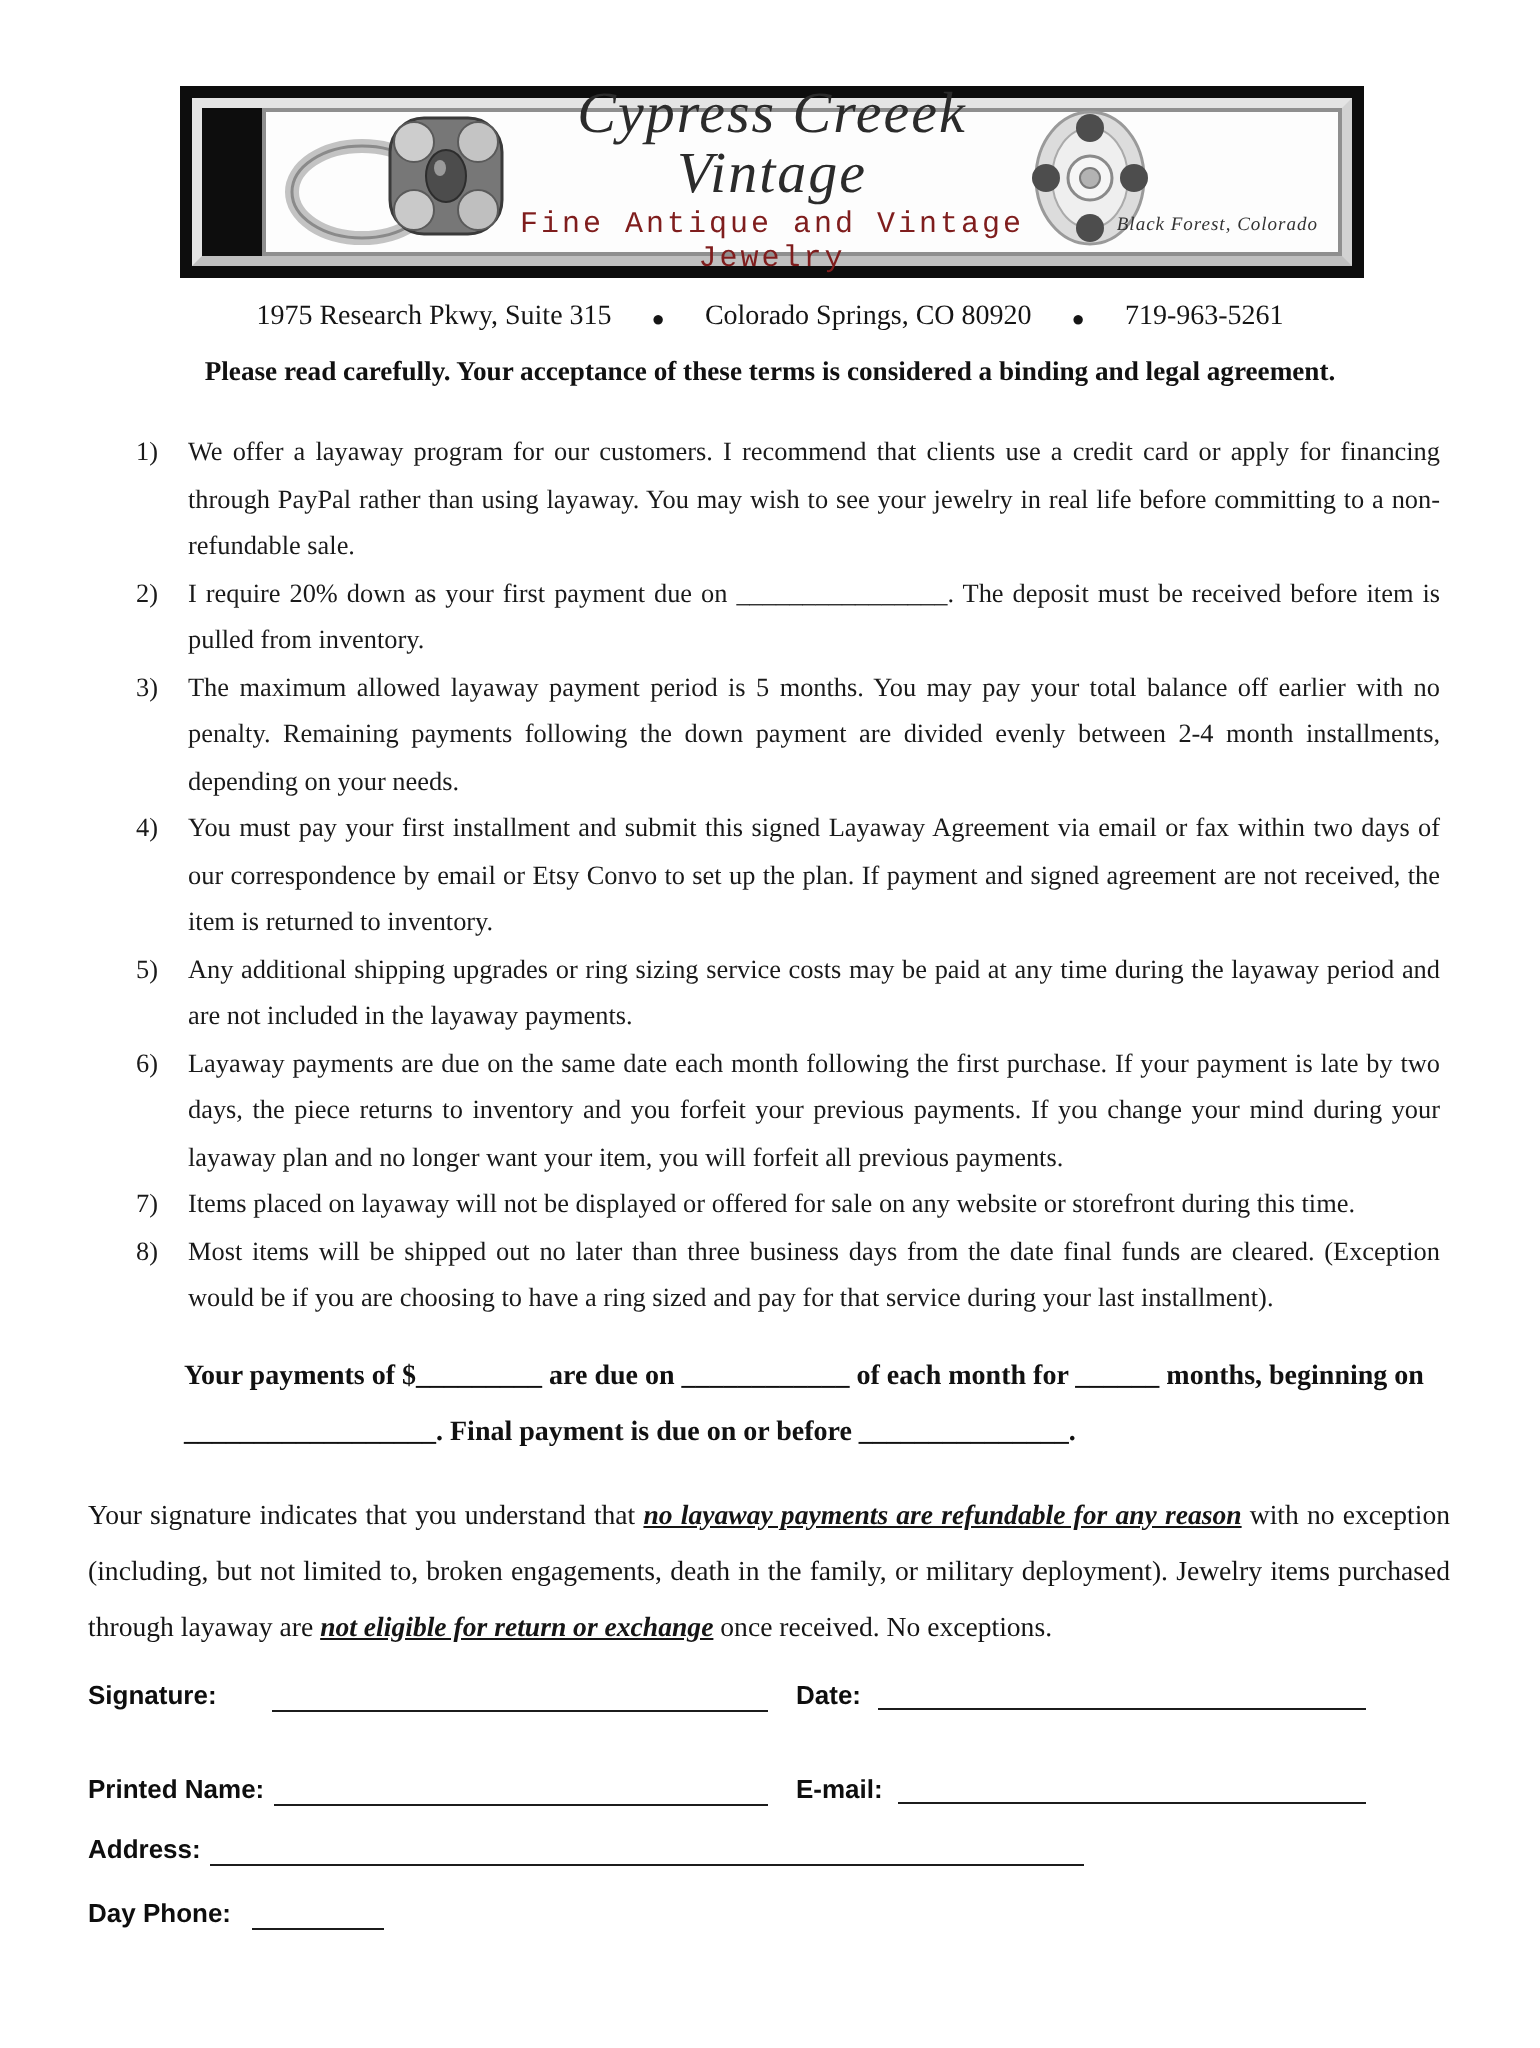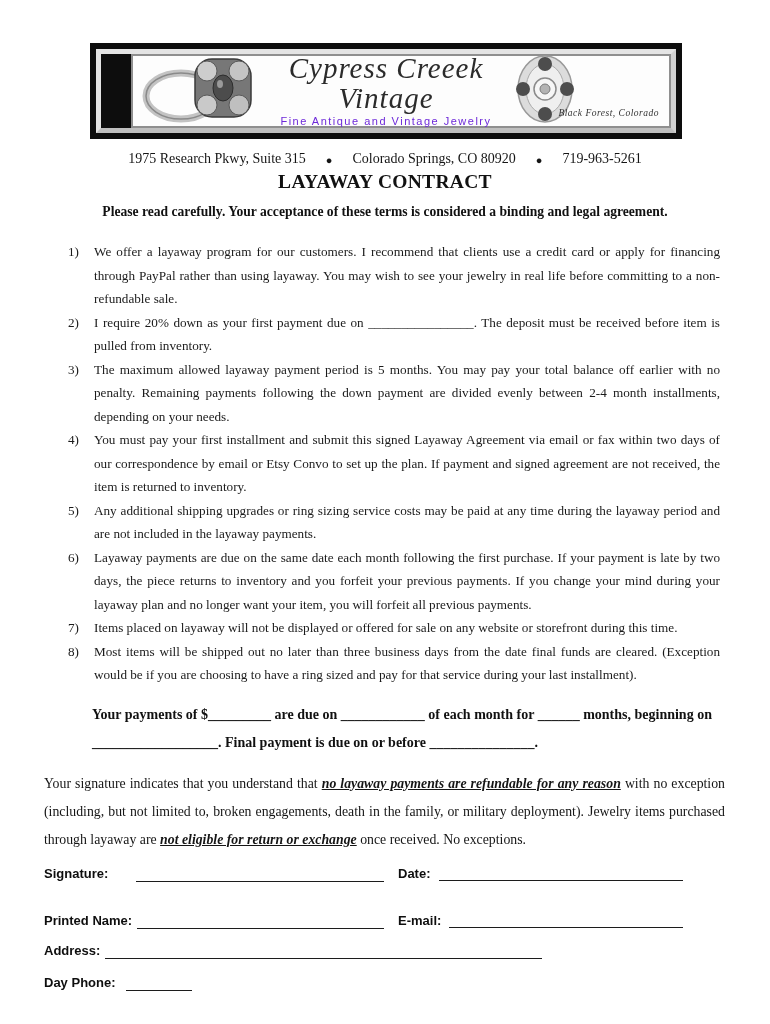--- a/index.html
+++ b/index.html
@@ -37,24 +37,24 @@
   .banner-center { flex: 1; text-align: center; margin-top: -2px; }
   .brand {
     font-family: "Liberation Serif", serif;
     font-style: italic;
     font-size: 29px;
     color: #2b2b2b;
     letter-spacing: 1px;
     line-height: 1.05;
   }
   .tagline {
-    font-family: Liberation Sans, sans-serif;
+    font-family: Liberation Mono, monospace;
     font-weight: normal;
-    font-size: 11px;
-    color: #6d28d9;
+    font-size: 15px;
+    color: #7f1d1d;
     letter-spacing: 1.5px;
     margin-top: 2px;
   }
   .location {
     position: absolute;
     right: 10px;
     bottom: 8px;
     font-style: italic;
     font-size: 9.5px;
     color: #333;
@@ -191,21 +191,20 @@
   </div>
 
   <div class="address-line">
     <span>1975 Research Pkwy,  Suite 315</span>
     <span class="dot">●</span>
     <span>Colorado Springs, CO 80920</span>
     <span class="dot">●</span>
     <span>719-963-5261</span>
   </div>
 
-  <h1 class="title">LAYAWAY CONTRACT</h1>
   <p class="subtitle">Please read carefully. Your acceptance of these terms is considered a binding and legal agreement.</p>
 
   <div class="terms">
     <div class="term">
       <span class="num">1)</span>
       <span class="text">We offer a layaway program for our customers. I recommend that clients use a credit card or apply for financing through PayPal rather than using layaway. You may wish to see your jewelry in real life before committing to a non-refundable sale.</span>
     </div>
     <div class="term">
       <span class="num">2)</span>
       <span class="text">I require 20% down as your first payment due on ________________. The deposit must be received before item is pulled from inventory.</span>

